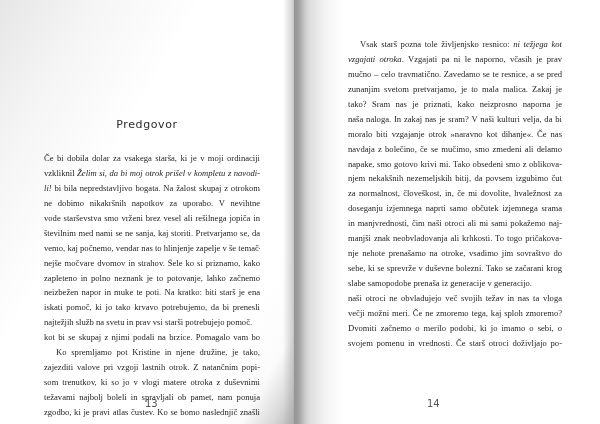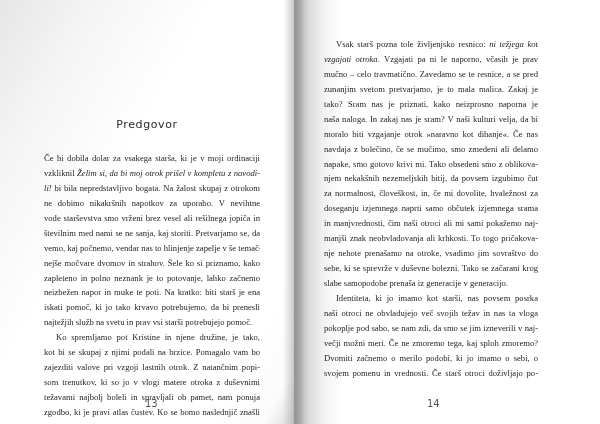--- a/index.html
+++ b/index.html
@@ -7,21 +7,20 @@
     width: 600px; height: 424px; overflow: hidden; position: relative;
     background: #ffffff;
     font-family: "Liberation Serif", "DejaVu Serif", serif;
     color: #1e1e1e;
   }
   .spread { position: absolute; left: 0; top: 0; width: 600px; height: 424px; }
   .page { position: absolute; top: 0; height: 424px; overflow: hidden; }
   .page-left {
     left: 0; width: 294px;
     background: linear-gradient(120deg, #e6e6e6 0%, #f5f5f5 18%, #ffffff 38%, #ffffff 80%, #fbfbfb 90%, #d8d8d8 96%, #b5b5b5 100%);
-    padding-left: 25px;
   }
   .page-right {
     left: 294px; width: 306px;
     background: linear-gradient(90deg, #8f8f8f 0%, #b9b9b9 2%, #dcdcdc 5%, #f3f3f3 10%, #ffffff 16%, #ffffff 100%);
   }
   .spine {
     position: absolute; left: 283px; top: 0; width: 22px; height: 424px;
     background: linear-gradient(90deg, rgba(255,255,255,0) 0%, rgba(170,170,170,0.55) 45%, rgba(150,150,150,0.8) 55%, rgba(255,255,255,0) 100%);
     pointer-events: none;
   }
@@ -30,21 +29,21 @@
     text-align: center;
     font-family: "DejaVu Sans", sans-serif;
     font-size: 11px; letter-spacing: 0.6px; color: #2a2a2a;
   }
   .text-block {
     position: absolute;
     font-size: 8.6px; line-height: 14.95px;
     text-align: justify;
   }
   .left-text { left: 44px; width: 216px; top: 151px; }
-  .right-text { left: 30px; width: 214px; top: 37px; }
+  .right-text { left: 54px; width: 214px; top: 37px; }
   .line {
     display: block; white-space: nowrap;
     text-align: justify; text-align-last: justify;
     height: 14.95px; overflow: hidden;
   }
   .line.last { text-align-last: left; }
   .line.indent { padding-left: 12px; }
   .it { font-style: italic; }
   .page-number {
     position: absolute; top: 398px;
@@ -66,22 +65,22 @@
         <span class="line"><span class="it">li!</span><span> bi bila nepredstavljivo bogata. Na žalost skupaj z otrokom</span></span>
         <span class="line"><span>ne dobimo nikakršnih napotkov za uporabo. V nevihtne</span></span>
         <span class="line"><span>vode starševstva smo vrženi brez vesel ali rešilnega jopiča in</span></span>
         <span class="line"><span>številnim med nami se ne sanja, kaj storiti. Pretvarjamo se, da</span></span>
         <span class="line"><span>vemo, kaj počnemo, vendar nas to hlinjenje zapelje v še temač-</span></span>
         <span class="line"><span>nejše močvare dvomov in strahov. Šele ko si priznamo, kako</span></span>
         <span class="line"><span>zapleteno in polno neznank je to potovanje, lahko začnemo</span></span>
         <span class="line"><span>neizbežen napor in muke te poti. Na kratko: biti starš je ena</span></span>
         <span class="line"><span>iskati pomoč, ki jo tako krvavo potrebujemo, da bi prenesli</span></span>
         <span class="line last"><span>najtežjih služb na svetu in prav vsi starši potrebujejo pomoč.</span></span>
+        <span class="line"><span>kot bi se skupaj z njimi podali na brzice. Pomagalo vam bo</span></span>
         <span class="line indent"><span>Ko spremljamo pot Kristine in njene družine, je tako,</span></span>
-        <span class="line"><span>kot bi se skupaj z njimi podali na brzice. Pomagalo vam bo</span></span>
         <span class="line"><span>zajezditi valove pri vzgoji lastnih otrok. Z natančnim popi-</span></span>
         <span class="line"><span>som trenutkov, ki so jo v vlogi matere otroka z duševnimi</span></span>
         <span class="line"><span>težavami najbolj boleli in spravljali ob pamet, nam ponuja</span></span>
         <span class="line"><span>zgodbo, ki je pravi atlas čustev. Ko se bomo naslednjič znašli</span></span>
         <span class="line"><span>v lastnem starševskem peklu, nam bo korake osvetlil spomin</span></span>
       </div>
     <div class="page-number pn-left">13</div>
   </div>
   <div class="page page-right">
     <div class="text-block right-text" id="right-text">
@@ -95,23 +94,21 @@
         <span class="line"><span>navdaja z bolečino, če se mučimo, smo zmedeni ali delamo</span></span>
         <span class="line"><span>napake, smo gotovo krivi mi. Tako obsedeni smo z oblikova-</span></span>
         <span class="line"><span>njem nekakšnih nezemeljskih bitij, da povsem izgubimo čut</span></span>
         <span class="line"><span>za normalnost, človeškost, in, če mi dovolite, hvaležnost za</span></span>
         <span class="line"><span>doseganju izjemnega naprti samo občutek izjemnega srama</span></span>
         <span class="line"><span>in manjvrednosti, čim naši otroci ali mi sami pokažemo naj-</span></span>
         <span class="line"><span>manjši znak neobvladovanja ali krhkosti. To togo pričakova-</span></span>
         <span class="line"><span>nje nehote prenašamo na otroke, vsadimo jim sovraštvo do</span></span>
         <span class="line"><span>sebe, ki se sprevrže v duševne bolezni. Tako se začarani krog</span></span>
         <span class="line last"><span>slabe samopodobe prenaša iz generacije v generacijo.</span></span>
-        <span class="line indent"><span>Identiteta, ki jo imamo kot starši, nas povsem posrka</span></span>
         <span class="line"><span>naši otroci ne obvladujejo več svojih težav in nas ta vloga</span></span>
-        <span class="line"><span>pokoplje pod sabo, se nam zdi, da smo se jim izneverili v naj-</span></span>
         <span class="line"><span>večji možni meri. Če ne zmoremo tega, kaj sploh zmoremo?</span></span>
         <span class="line"><span>Dvomiti začnemo o merilo podobi, ki jo imamo o sebi, o</span></span>
         <span class="line"><span>svojem pomenu in vrednosti. Če starš otroci doživljajo po-</span></span>
       </div>
     <div class="page-number pn-right">14</div>
   </div>
   <div class="spine"></div>
 </div>
 
 </body></html>

